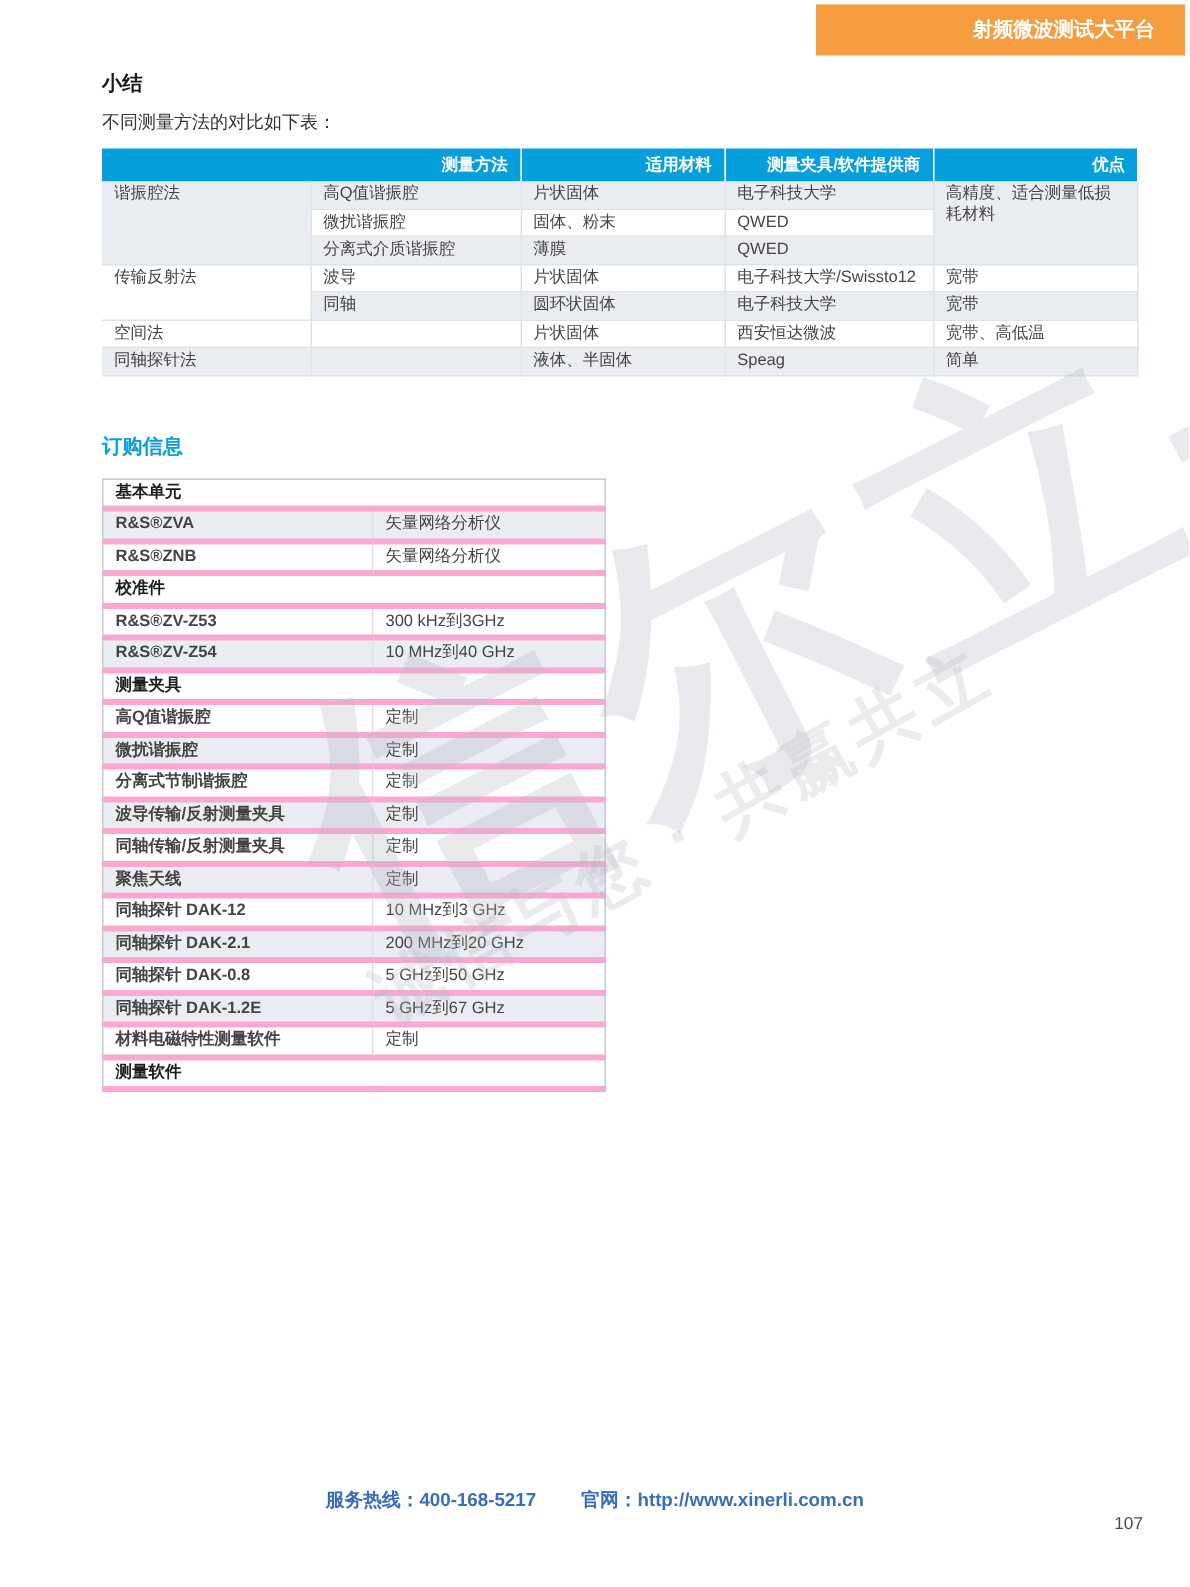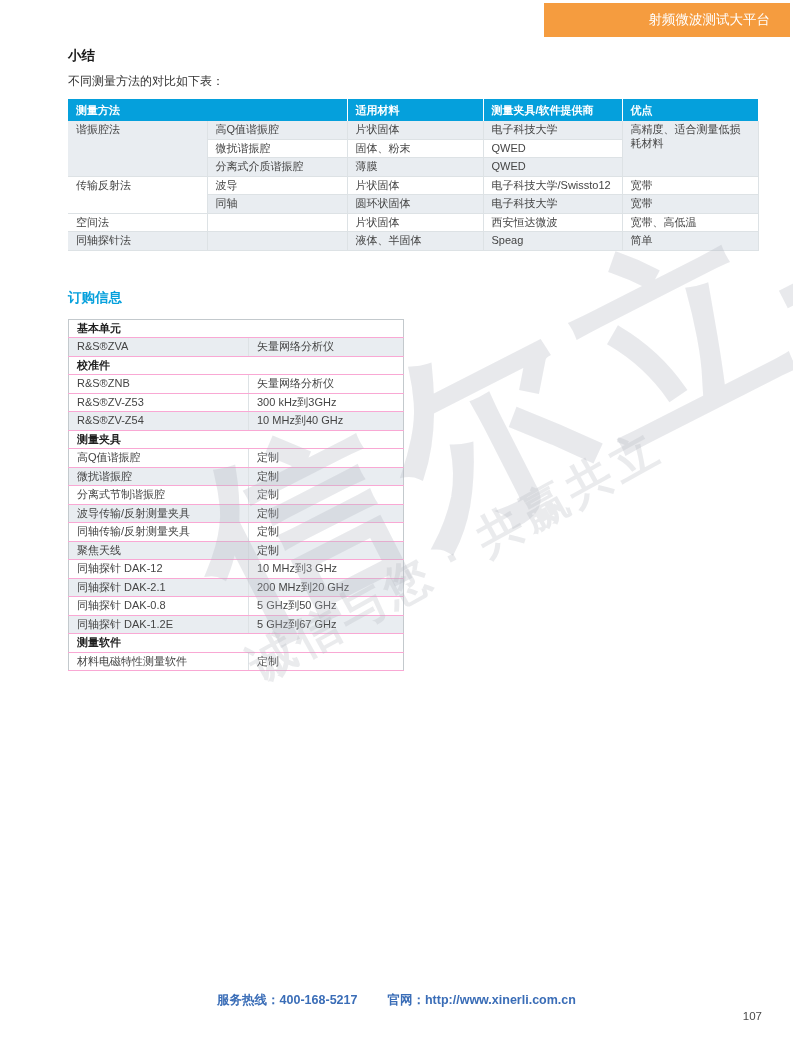--- a/index.html
+++ b/index.html
@@ -3,41 +3,41 @@
 <meta charset="utf-8">
 <style>
   :root{
     --accent:#05a0dc; --orange:#f59c3f; --footer-blue:#3a6db7; --stripe:#e9edf1;
   }
   html,body{margin:0;padding:0;background:#ffffff;}
   .page{position:relative;width:793px;height:1058px;background:#fff;overflow:hidden;
         font-family:"Liberation Sans","DejaVu Sans",sans-serif;color:#333;}
   
   .banner{position:absolute;top:3px;left:523px;right:3px;height:34px;background:var(--orange);
-          color:#fff;font-weight:normal;font-size:13.5px;line-height:34px;text-align:right;
+          color:#fff;font-weight:bold;font-size:13.5px;line-height:34px;text-align:right;
           padding-right:20px;box-sizing:border-box;z-index:10;margin-left:21px;}
   
   .content{position:absolute;left:68px;top:0;width:690px;z-index:1;}
   .h-summary{margin:47px 0 0;font-size:13.5px;font-weight:bold;color:#1a1a1a;}
   .intro{margin:8px 0 0;font-size:12px;color:#333;}
   table{border-collapse:collapse;table-layout:fixed;}
   .t1{width:690px;margin-top:9px;}
-  .t1 th{background:var(--accent);color:#fff;font-size:11px;font-weight:bold;text-align:left;
+  .t1 th{background:var(--accent);color:#fff;font-size:11px;font-weight:bold;text-align:right;
          padding:4px 8px;height:22px;box-sizing:border-box;border-right:1px solid #fff;
          line-height:14px;}
   .t1 th:last-child{border-right:none;}
   .t1 td{font-size:11px;color:#444;padding:2px 8px;height:18px;box-sizing:border-box;
          border-bottom:1px solid #dde2e5;border-right:1px solid #dde2e5;
          vertical-align:top;line-height:13.5px;background:transparent;}
   .t1 tr.shaded{background:var(--stripe);}
   .h-ordering{margin:38px 0 0;font-size:13.5px;font-weight:bold;color:var(--accent);}
   .t2{width:335px;margin-top:12px;border:1px solid #c3c9cd;}
   .t2 td{font-size:11px;color:#444;padding:2px 8px;height:18px;box-sizing:border-box;
-         border-bottom:1px solid #f9a8d4;vertical-align:top;line-height:13.5px;}
-  .t2 td:first-child{border-right:1px solid #dde2e5;}
+         border-bottom:4px solid #f9a8d4;vertical-align:top;line-height:13.5px;}
+  .t2 td:first-child{border-right:1px solid #dde2e5;font-weight:bold;}
   .t2 td.section-cell{font-weight:bold;color:#1f1f1f;border-right:none;}
   .t2 tr.shaded{background:var(--stripe);}
   
   .wm{position:absolute;white-space:nowrap;pointer-events:none;z-index:5;font-weight:bold;}
   .wm-brand{left:210px;top:450px;height:250px;line-height:250px;font-size:198px;
             letter-spacing:14px;color:rgba(178,182,192,0.30);
             transform:rotate(-27deg);transform-origin:left center;}
   .wm-slogan{left:252px;top:636px;height:64px;line-height:64px;font-size:46px;
              letter-spacing:5px;color:rgba(178,182,192,0.28);
              transform:rotate(-29deg);transform-origin:left center;}
@@ -134,27 +134,27 @@
         </colgroup>
       <tbody>
           <tr>
             <td colspan="2" class="section-cell">基本单元</td>
           </tr>
           <tr class="shaded">
             <td>R&amp;S®ZVA</td>
             <td>矢量网络分析仪</td>
           </tr>
           <tr>
-            <td colspan="2" class="section-cell">校准件</td>
-          </tr>
-          <tr>
             <td>R&amp;S®ZNB</td>
             <td>矢量网络分析仪</td>
           </tr>
           <tr>
+            <td colspan="2" class="section-cell">校准件</td>
+          </tr>
+          <tr>
             <td>R&amp;S®ZV-Z53</td>
             <td>300 kHz到3GHz</td>
           </tr>
           <tr class="shaded">
             <td>R&amp;S®ZV-Z54</td>
             <td>10 MHz到40 GHz</td>
           </tr>
           <tr>
             <td colspan="2" class="section-cell">测量夹具</td>
           </tr>
@@ -192,25 +192,25 @@
           </tr>
           <tr>
             <td>同轴探针 DAK-0.8</td>
             <td>5 GHz到50 GHz</td>
           </tr>
           <tr class="shaded">
             <td>同轴探针 DAK-1.2E</td>
             <td>5 GHz到67 GHz</td>
           </tr>
           <tr>
+            <td>材料电磁特性测量软件</td>
+            <td>定制</td>
+          </tr>
+          <tr>
             <td colspan="2" class="section-cell">测量软件</td>
-          </tr>
-          <tr>
-            <td>材料电磁特性测量软件</td>
-            <td>定制</td>
           </tr>
         </tbody>
     </table>
 
   </div>
 
   <div class="wm wm-brand"><span>信尔立</span><span>—</span></div>
   <div class="wm wm-slogan">诚信与您 · 共赢共立</div>
 
   <div class="footer">

